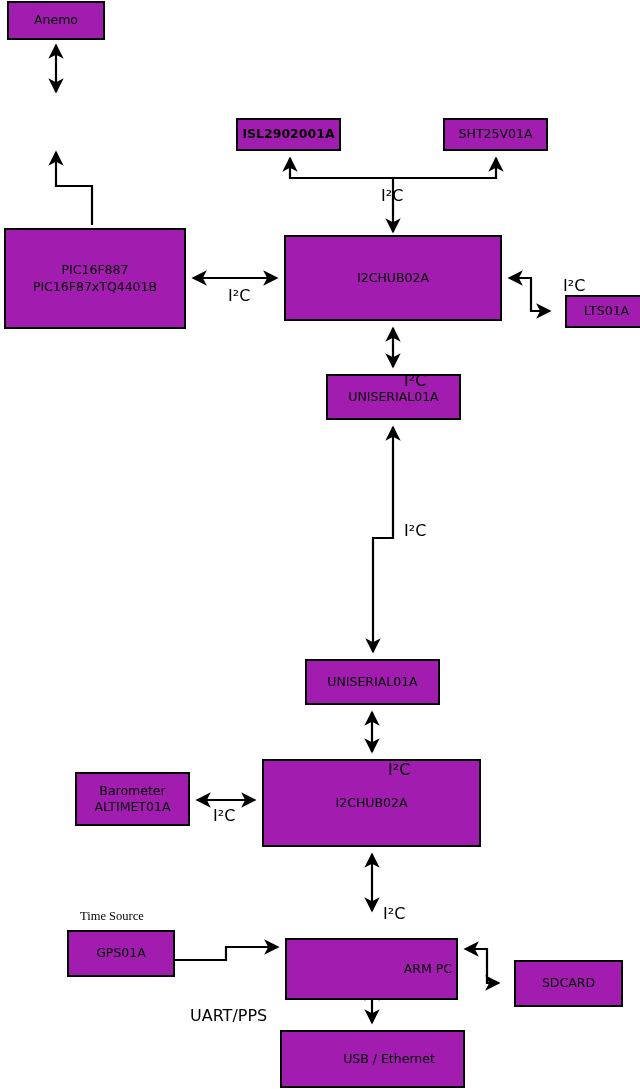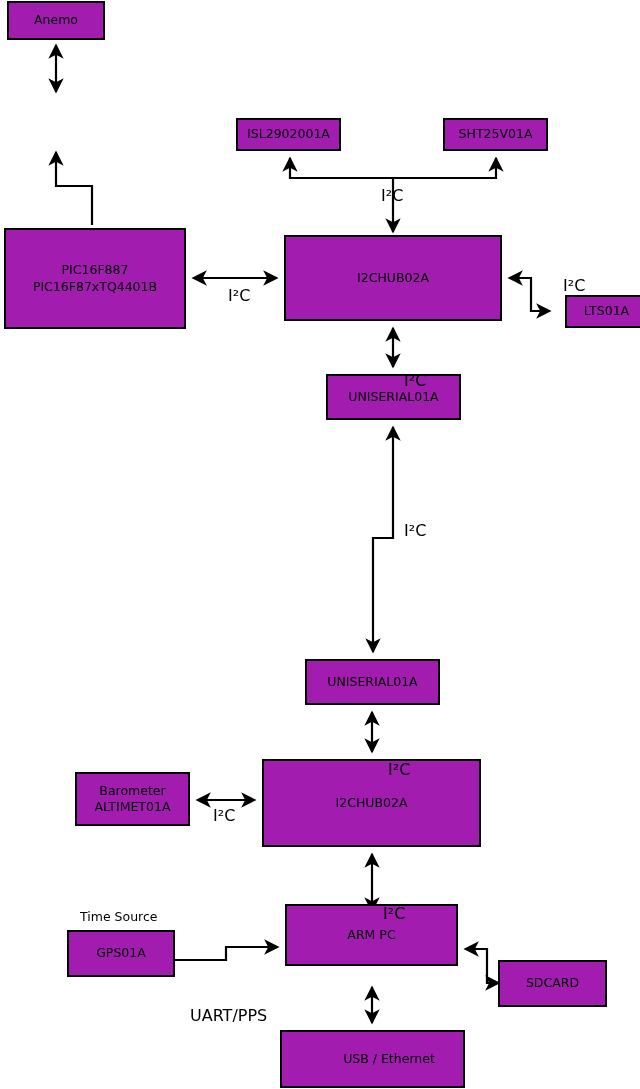--- a/index.html
+++ b/index.html
@@ -106,21 +106,21 @@
   <div class="node" style="left:7px; top:1px; width:98px; height:39px;">
     <span class="node-label">Anemo</span>
   </div>
 
 
   <div class="node" style="left:4px; top:228px; width:182px; height:101px;">
     <span class="node-label">PIC16F887
 PIC16F87xTQ4401B</span>
   </div>
 
-  <div class="node" style="left:236px; top:118px; width:105px; height:33px;">
+  <div class="node" style="left:236px; top:118px; width:105px; height:33px;font-weight:bold;">
     <span class="node-label">ISL2902001A</span>
   </div>
 
   <div class="node" style="left:443px; top:118px; width:105px; height:33px;">
     <span class="node-label">SHT25V01A</span>
   </div>
 
   <div class="node" style="left:284px; top:235px; width:218px; height:86px;">
     <span class="node-label">I2CHUB02A</span>
   </div>
@@ -143,37 +143,37 @@
 
   <div class="node" style="left:75px; top:772px; width:115px; height:54px;">
     <span class="node-label">Barometer
 ALTIMET01A</span>
   </div>
 
   <div class="node" style="left:67px; top:930px; width:108px; height:47px;">
     <span class="node-label">GPS01A</span>
   </div>
 
-  <div class="node" style="left:285px; top:904px; width:173px; height:62px;">
+  <div class="node" style="left:285px; top:938px; width:173px; height:62px;justify-content:flex-end;">
     <span class="node-label">ARM PC</span>
   </div>
 
-  <div class="node" style="left:498px; top:960px; width:109px; height:47px;">
+  <div class="node" style="left:514px; top:960px; width:109px; height:47px;">
     <span class="node-label">SDCARD</span>
   </div>
 
   <div class="node" style="left:280px; top:1030px; width:185px; height:58px;padding-left:33px;">
     <span class="node-label">USB / Ethernet</span>
   </div>
 
   <span class="edge-label" style="left:381px; top:152px;">I²C</span>
   <span class="edge-label" style="left:228px; top:252px;">I²C</span>
   <span class="edge-label" style="left:563px; top:242px;">I²C</span>
   <span class="edge-label" style="left:404px; top:337px;">I²C</span>
   <span class="edge-label" style="left:404px; top:487px;">I²C</span>
   <span class="edge-label" style="left:388px; top:726px;">I²C</span>
   <span class="edge-label" style="left:213px; top:772px;">I²C</span>
   <span class="edge-label" style="left:383px; top:870px;">I²C</span>
   <span class="edge-label" style="left:190px; top:972px;">UART/PPS</span>
 
-  <span class="free-label" style="left:80px; top:909px;">Time Source</span>
+  <span class="free-label" style="left:80px; top:909px;font-family:Liberation Serif, serif;">Time Source</span>
 
 </div>
 
 </body></html>

